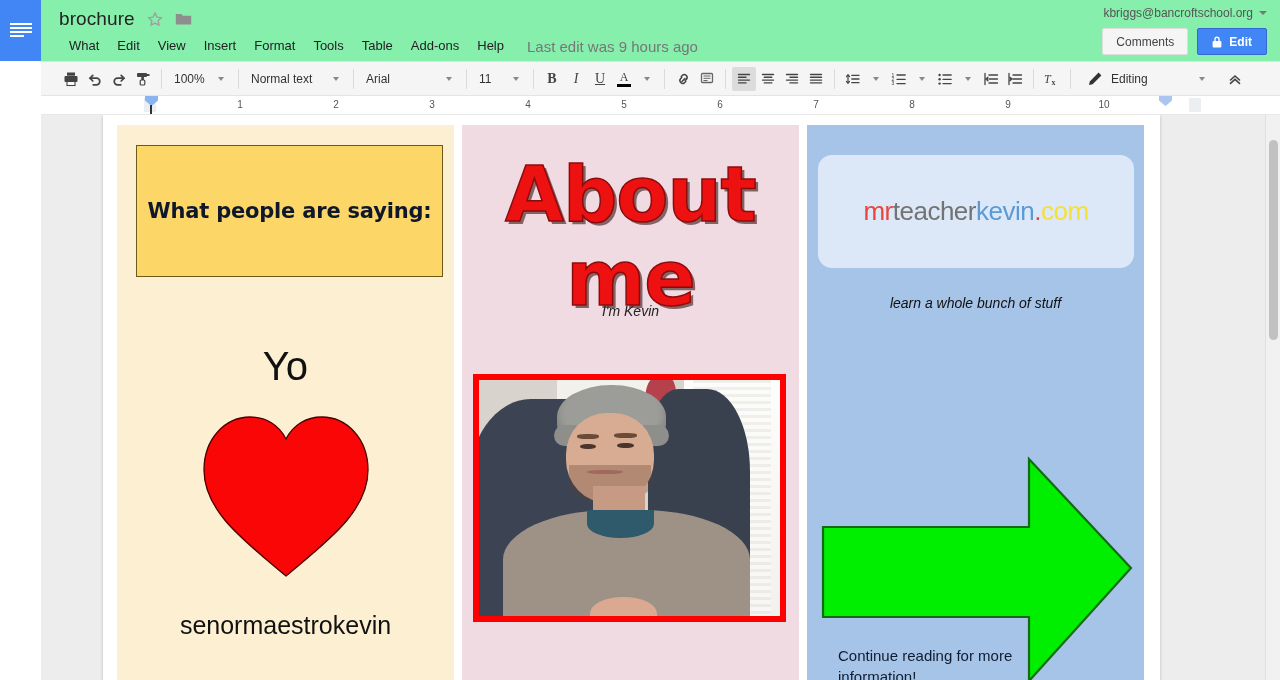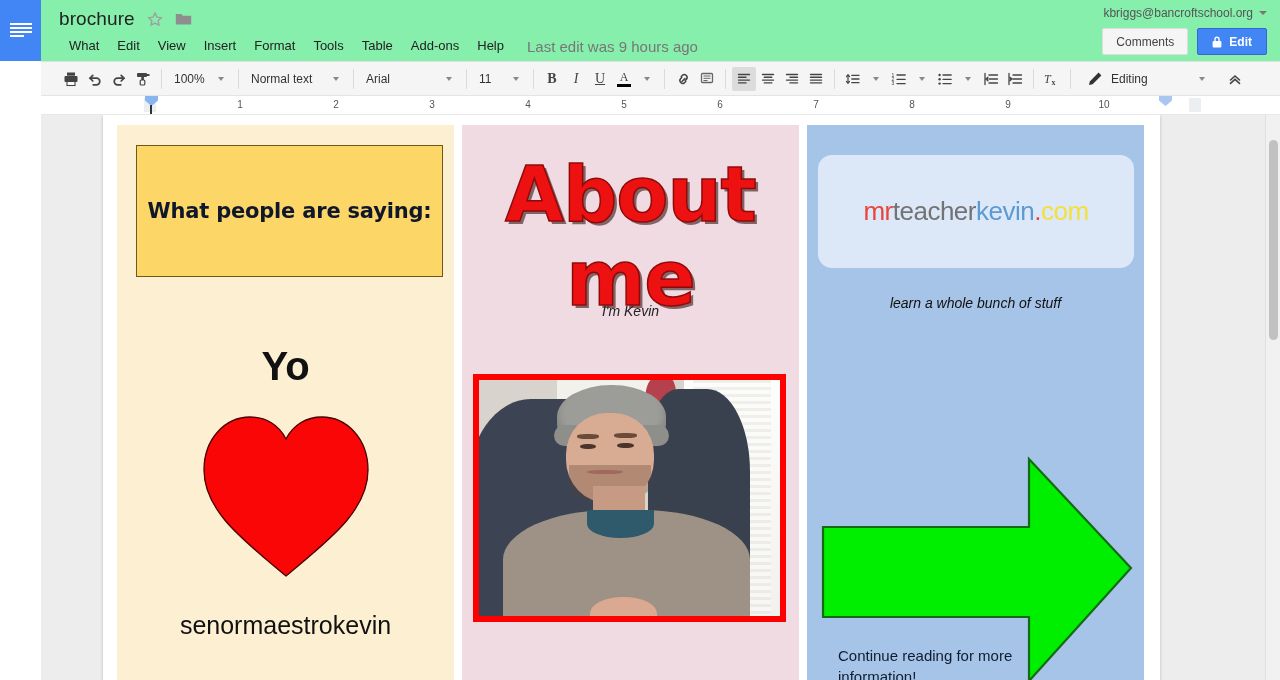--- a/index.html
+++ b/index.html
@@ -147,21 +147,21 @@
     position: absolute; left: 19px; top: 20px; width: 307px; height: 132px;
     background: #fcd667; border: 1px solid #6b5a18;
     display: flex; align-items: center; justify-content: center;
   }
   .quote-box-text {
     font-size: 21px; font-weight: bold; color: #0f172a; letter-spacing: -0.2px;
     font-family: "DejaVu Sans", sans-serif;
   }
   .yo-text {
     position: absolute; left: 0; right: 0; top: 219px; text-align: center;
-    font-size: 40px; color: #111; font-weight: 700; line-height: 44px;
+    font-size: 40px; color: #111; font-weight: 400; line-height: 44px;
   }
   .heart-wrap { position: absolute; left: 0; right: 0; top: 283px; display: flex; justify-content: center; }
   .heart-wrap svg { display: block; }
   .sml-text {
     position: absolute; left: 0; right: 0; top: 485px; text-align: center;
     font-size: 25px; color: #111; line-height: 30px;
   }
 
   
   .col-2 { background: #f0dbe3; }

